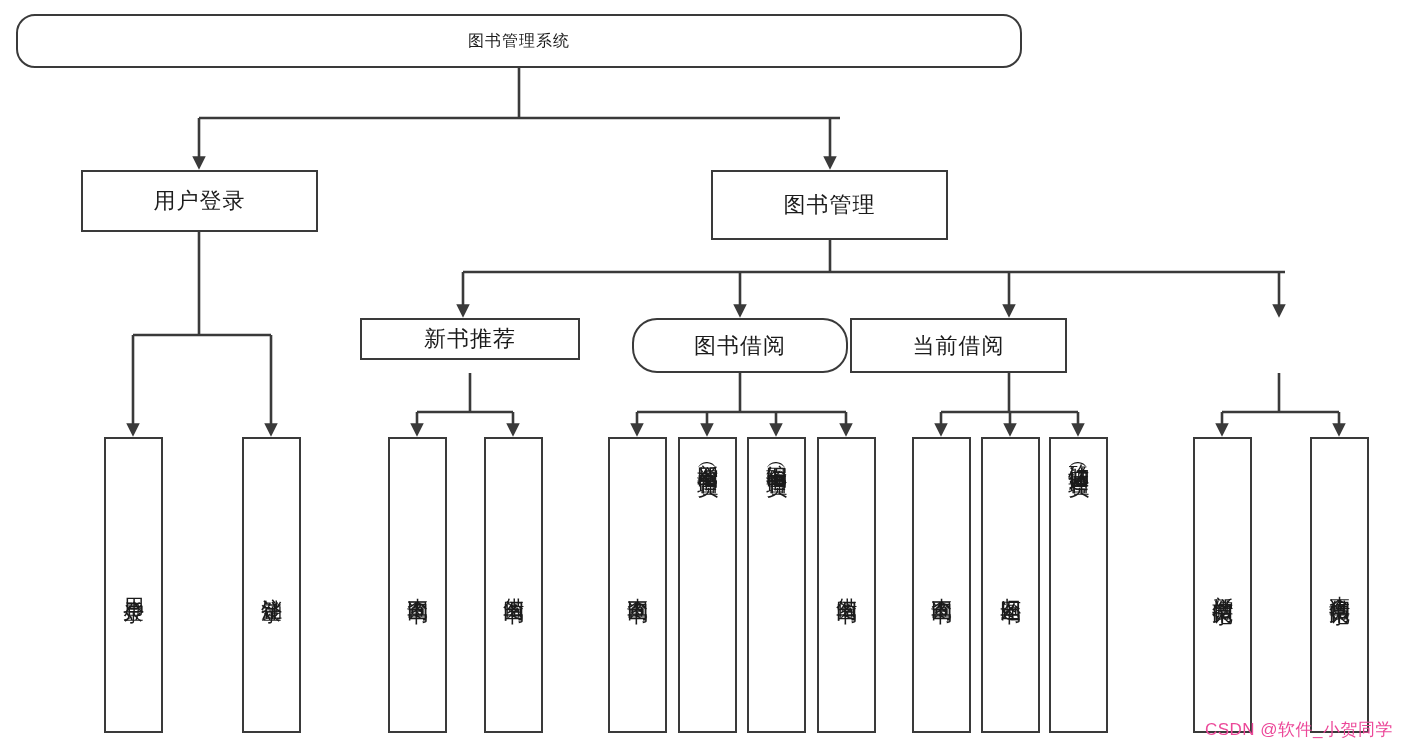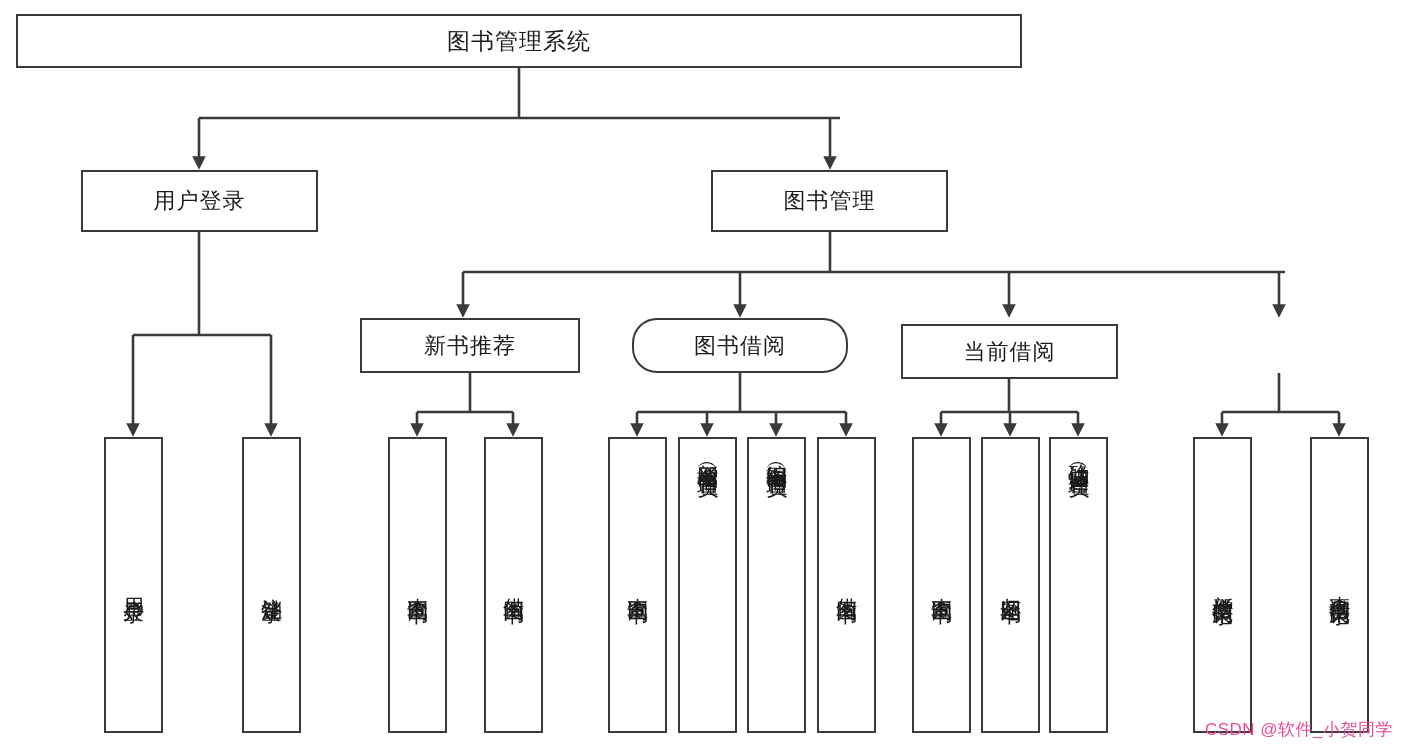--- a/index.html
+++ b/index.html
@@ -34,21 +34,22 @@
     display: flex;
     align-items: center;
     justify-content: center;
     color: #1b1b1b;
   }
   .node.horiz {
     font-size: 22px;
     letter-spacing: 1px;
   }
   .node.root {
-    font-size: 23px;
+    font-size: 16px;
+    border-radius: 19px;
   }
   .node.leaf {
     font-size: 21px;
     align-items: flex-start;
     justify-content: center;
     padding-top: 8px;
   }
   .node.leaf .vtext {
     writing-mode: vertical-rl;
     text-orientation: upright;
@@ -127,31 +128,31 @@
     </g>
   </svg>
 
   <div class="node horiz root" style="left:16px; top:14px; width:1006px; height:54px;">
     <span>图书管理系统</span>
   </div>
 
   <div class="node horiz" style="left:81px; top:170px; width:237px; height:62px;">
     <span>用户登录</span>
   </div>
-  <div class="node horiz" style="left:711px; top:170px; width:237px; height:62px;">
+  <div class="node horiz" style="left:711px; top:170px; width:237px; height:70px;">
     <span>图书管理</span>
   </div>
 
-  <div class="node horiz" style="left:360px; top:318px; width:220px; height:55px;">
+  <div class="node horiz" style="left:360px; top:318px; width:220px; height:42px;">
     <span>新书推荐</span>
   </div>
   <div class="node horiz" style="left:632px; top:318px; width:216px; height:55px;border-radius:25px;">
     <span>图书借阅</span>
   </div>
-  <div class="node horiz" style="left:901px; top:318px; width:217px; height:55px;margin-top:6px;">
+  <div class="node horiz" style="left:850px; top:318px; width:217px; height:55px;">
     <span>当前借阅</span>
   </div>
 
   <div class="node leaf center-text" style="left:104px; top:437px; width:59px; height:296px;">
     <span class="vtext">用户登录</span>
   </div>
   <div class="node leaf center-text" style="left:242px; top:437px; width:59px; height:296px;">
     <span class="vtext">注销登录</span>
   </div>
 

